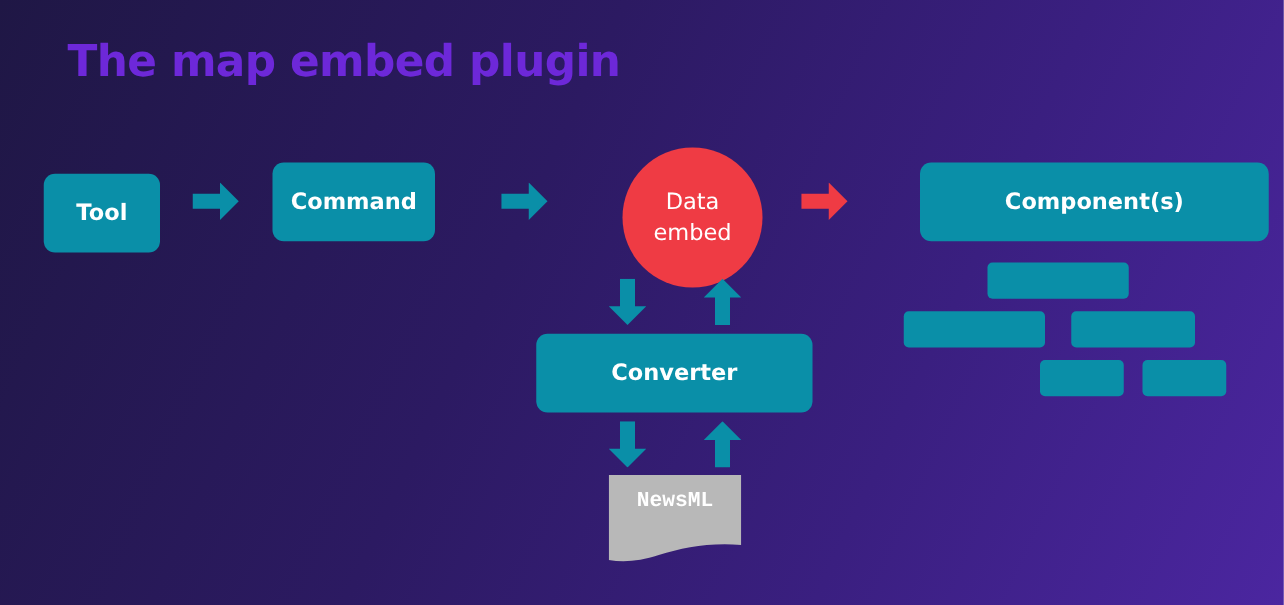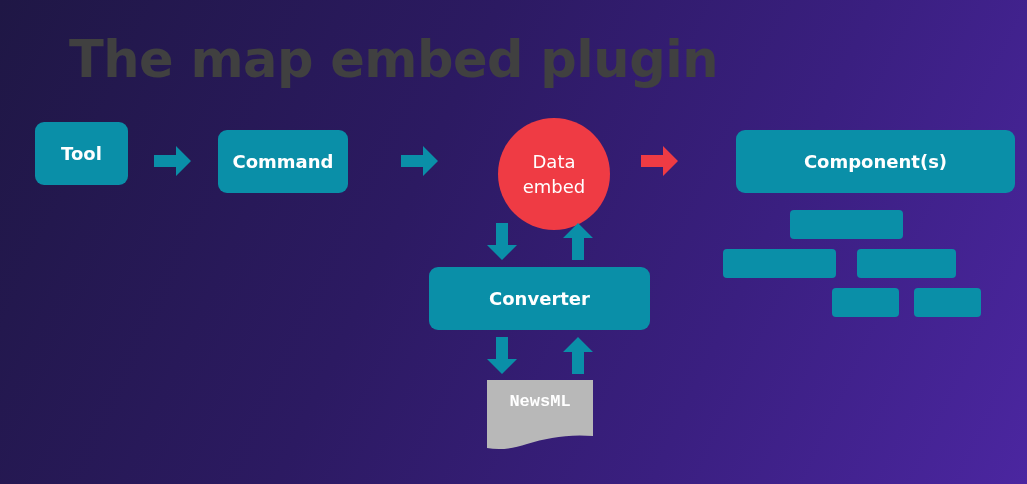--- a/index.html
+++ b/index.html
@@ -3,21 +3,21 @@
 <meta charset="utf-8">
 <style>
   html, body { margin:0; padding:0; }
   body {
     width:1027px; height:484px; overflow:hidden; position:relative;
     background: linear-gradient(115deg, #1f1745 0%, #2c1a62 40%, #3a1f80 70%, #4b26a0 100%);
     font-family: "DejaVu Sans", sans-serif;
   }
   .title {
     position:absolute; left:54px; top:30px;
-    color:#404040; font-weight:bold; font-size:51px; letter-spacing:-0.5px;margin-left:15px;
+    color:#6d28d9; font-weight:bold; font-size:35px; letter-spacing:-0.5px;
   }
   .box {
     position:absolute; background:#0a8fa8; border-radius:9px;
     color:#fff; font-weight:bold; font-size:18px;
     display:flex; align-items:center; justify-content:center;
   }
   .sub { position:absolute; background:#0a8fa8; border-radius:4px; }
   .circle {
     position:absolute; left:498px; top:118px; width:112px; height:112px; border-radius:50%;
     background:#ef3b44; color:#fff; font-weight:normal; font-size:18px;
@@ -28,21 +28,21 @@
   .doc-label {
     position:absolute; left:487px; top:392px; width:106px; text-align:center;
     color:#fff; font-weight:bold; font-size:17px;font-family:Liberation Mono, monospace;
   }
 </style>
 </head>
 <body>
 
 <div class="title">The map embed plugin</div>
 
-<div class="box" style="left:35px;top:122px;width:93px;height:63px;">
+<div class="box" style="left:35px;top:139px;width:93px;height:63px;">
   <span>Tool</span>
 </div>
 
 <svg class="arrow" style="left:154px;top:146px;" width="38" height="30" viewBox="0 0 38 30">
   <polygon points="0,9 22,9 22,0 37,15 22,30 22,21 0,21" fill="#0a8fa8"></polygon>
 </svg>
 
 <div class="box" style="left:218px;top:130px;width:130px;height:63px;">
   <span>Command</span>
 </div>

